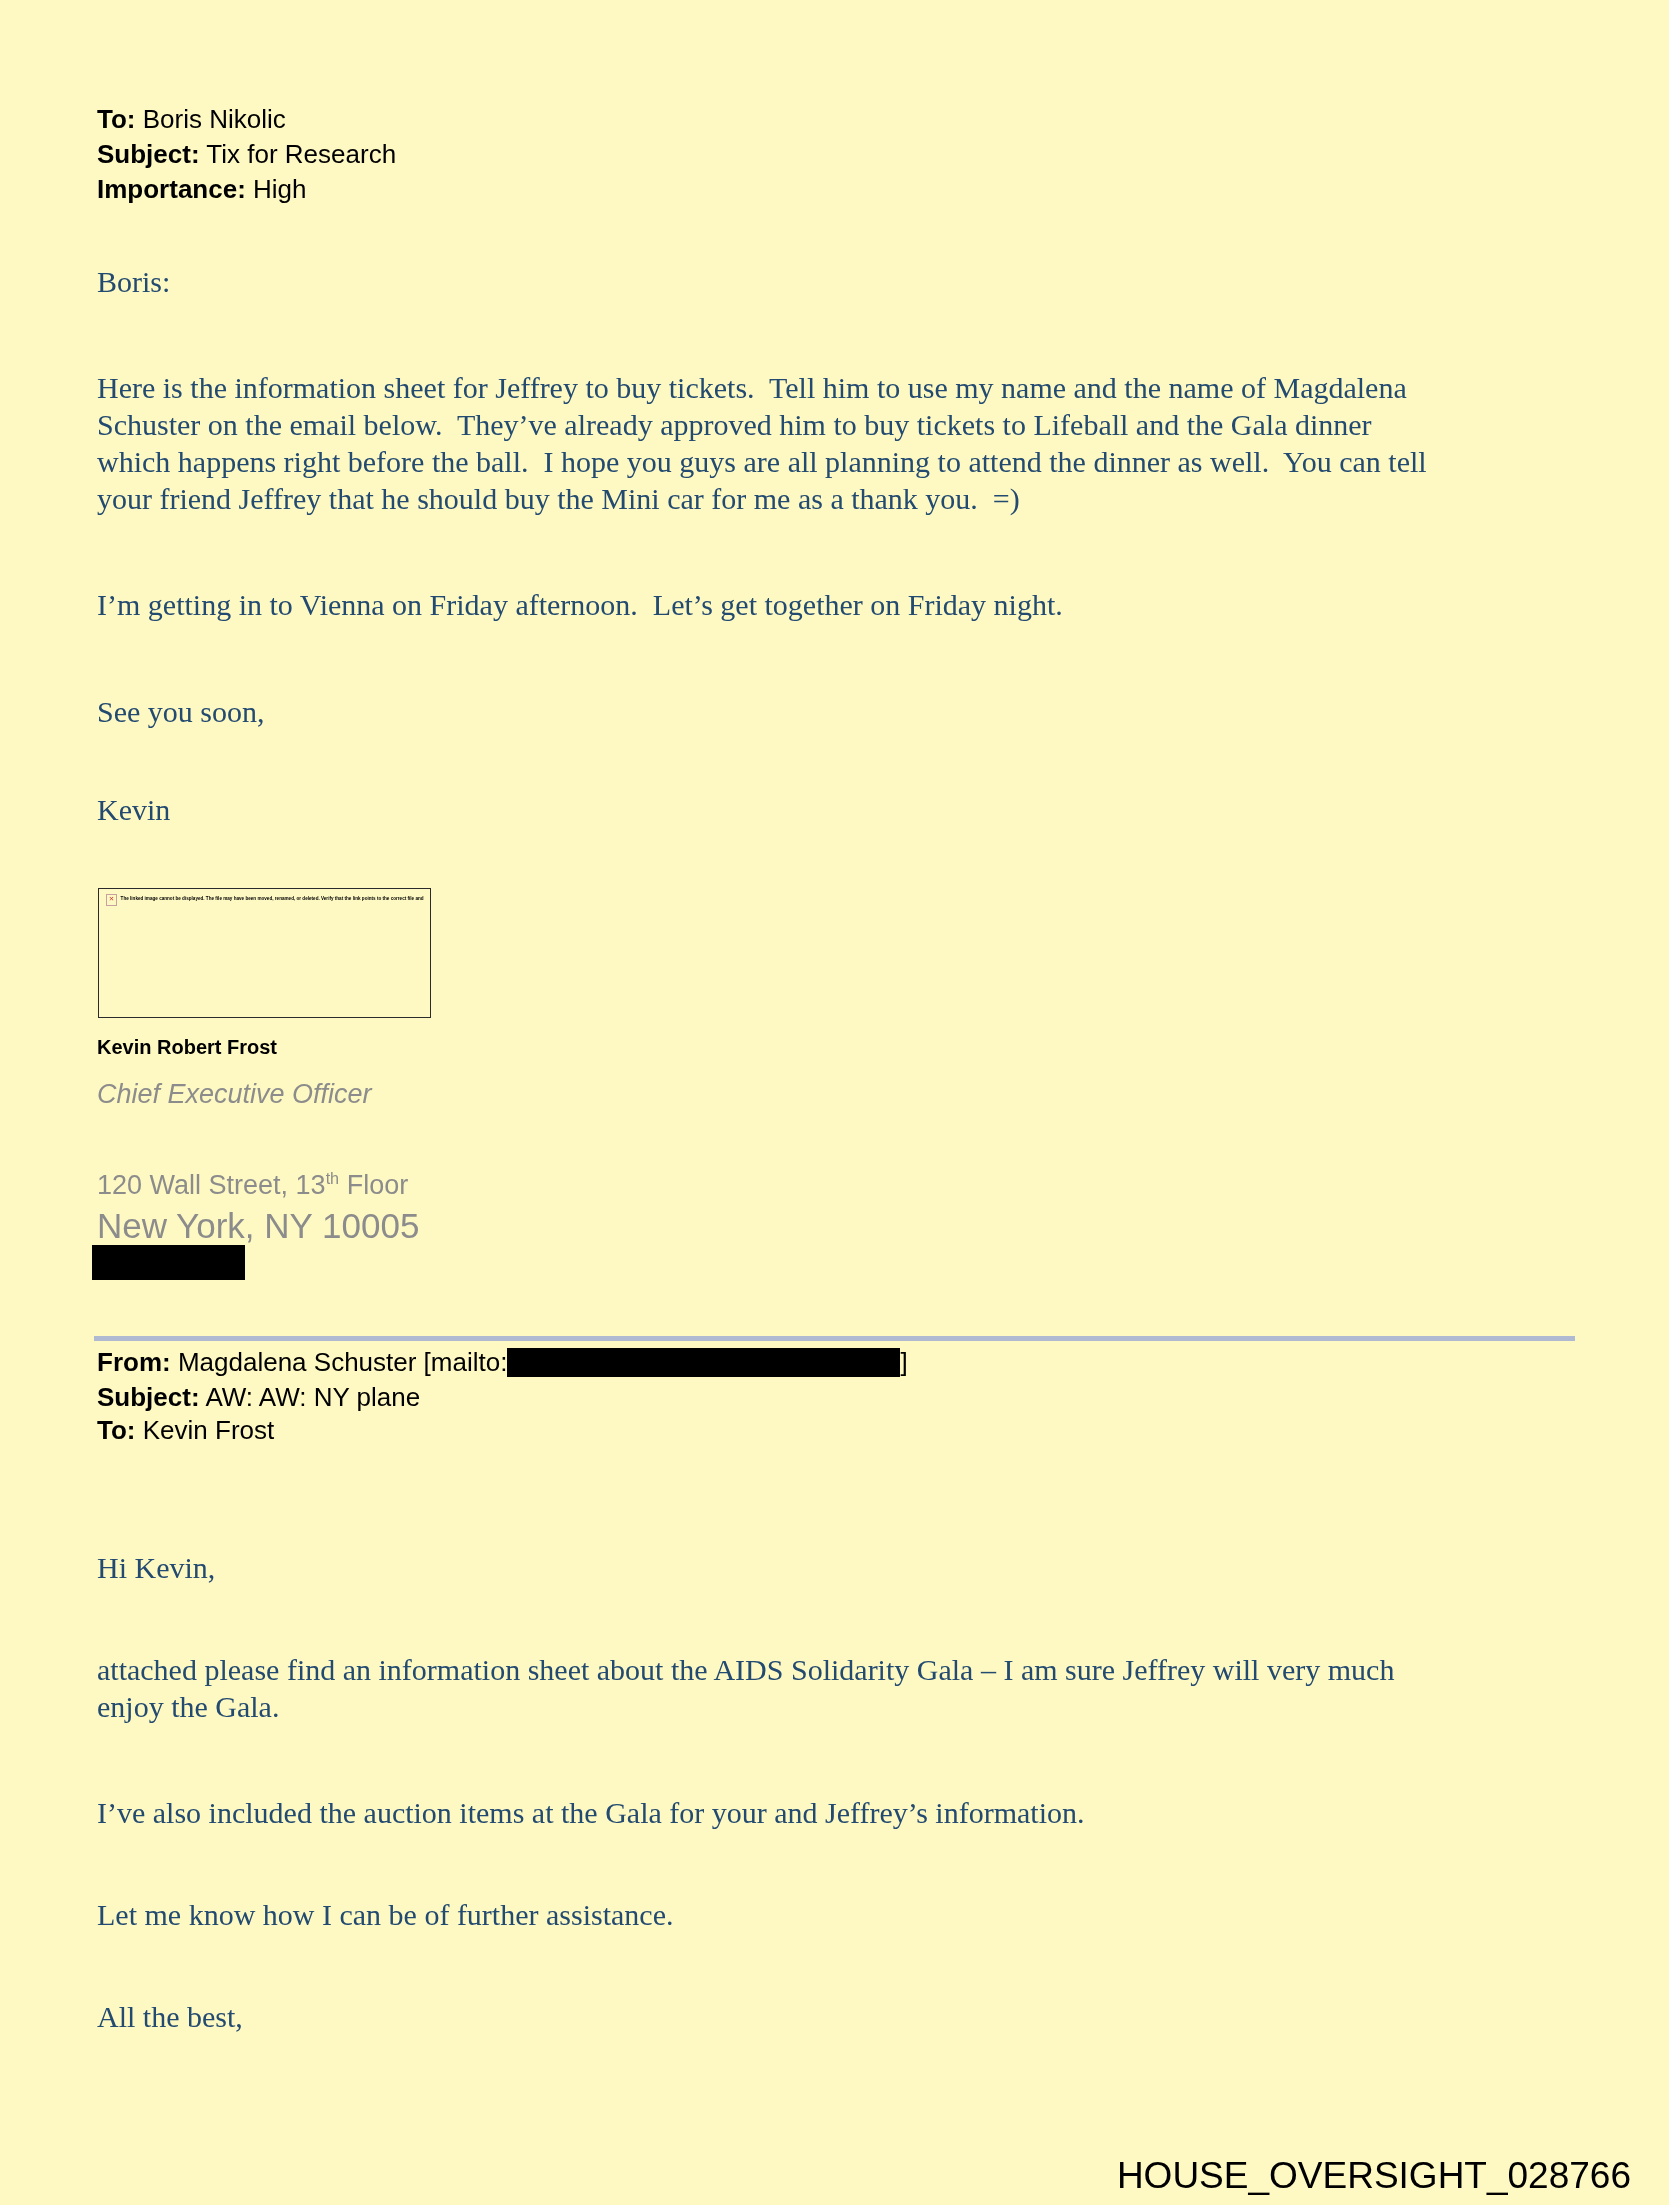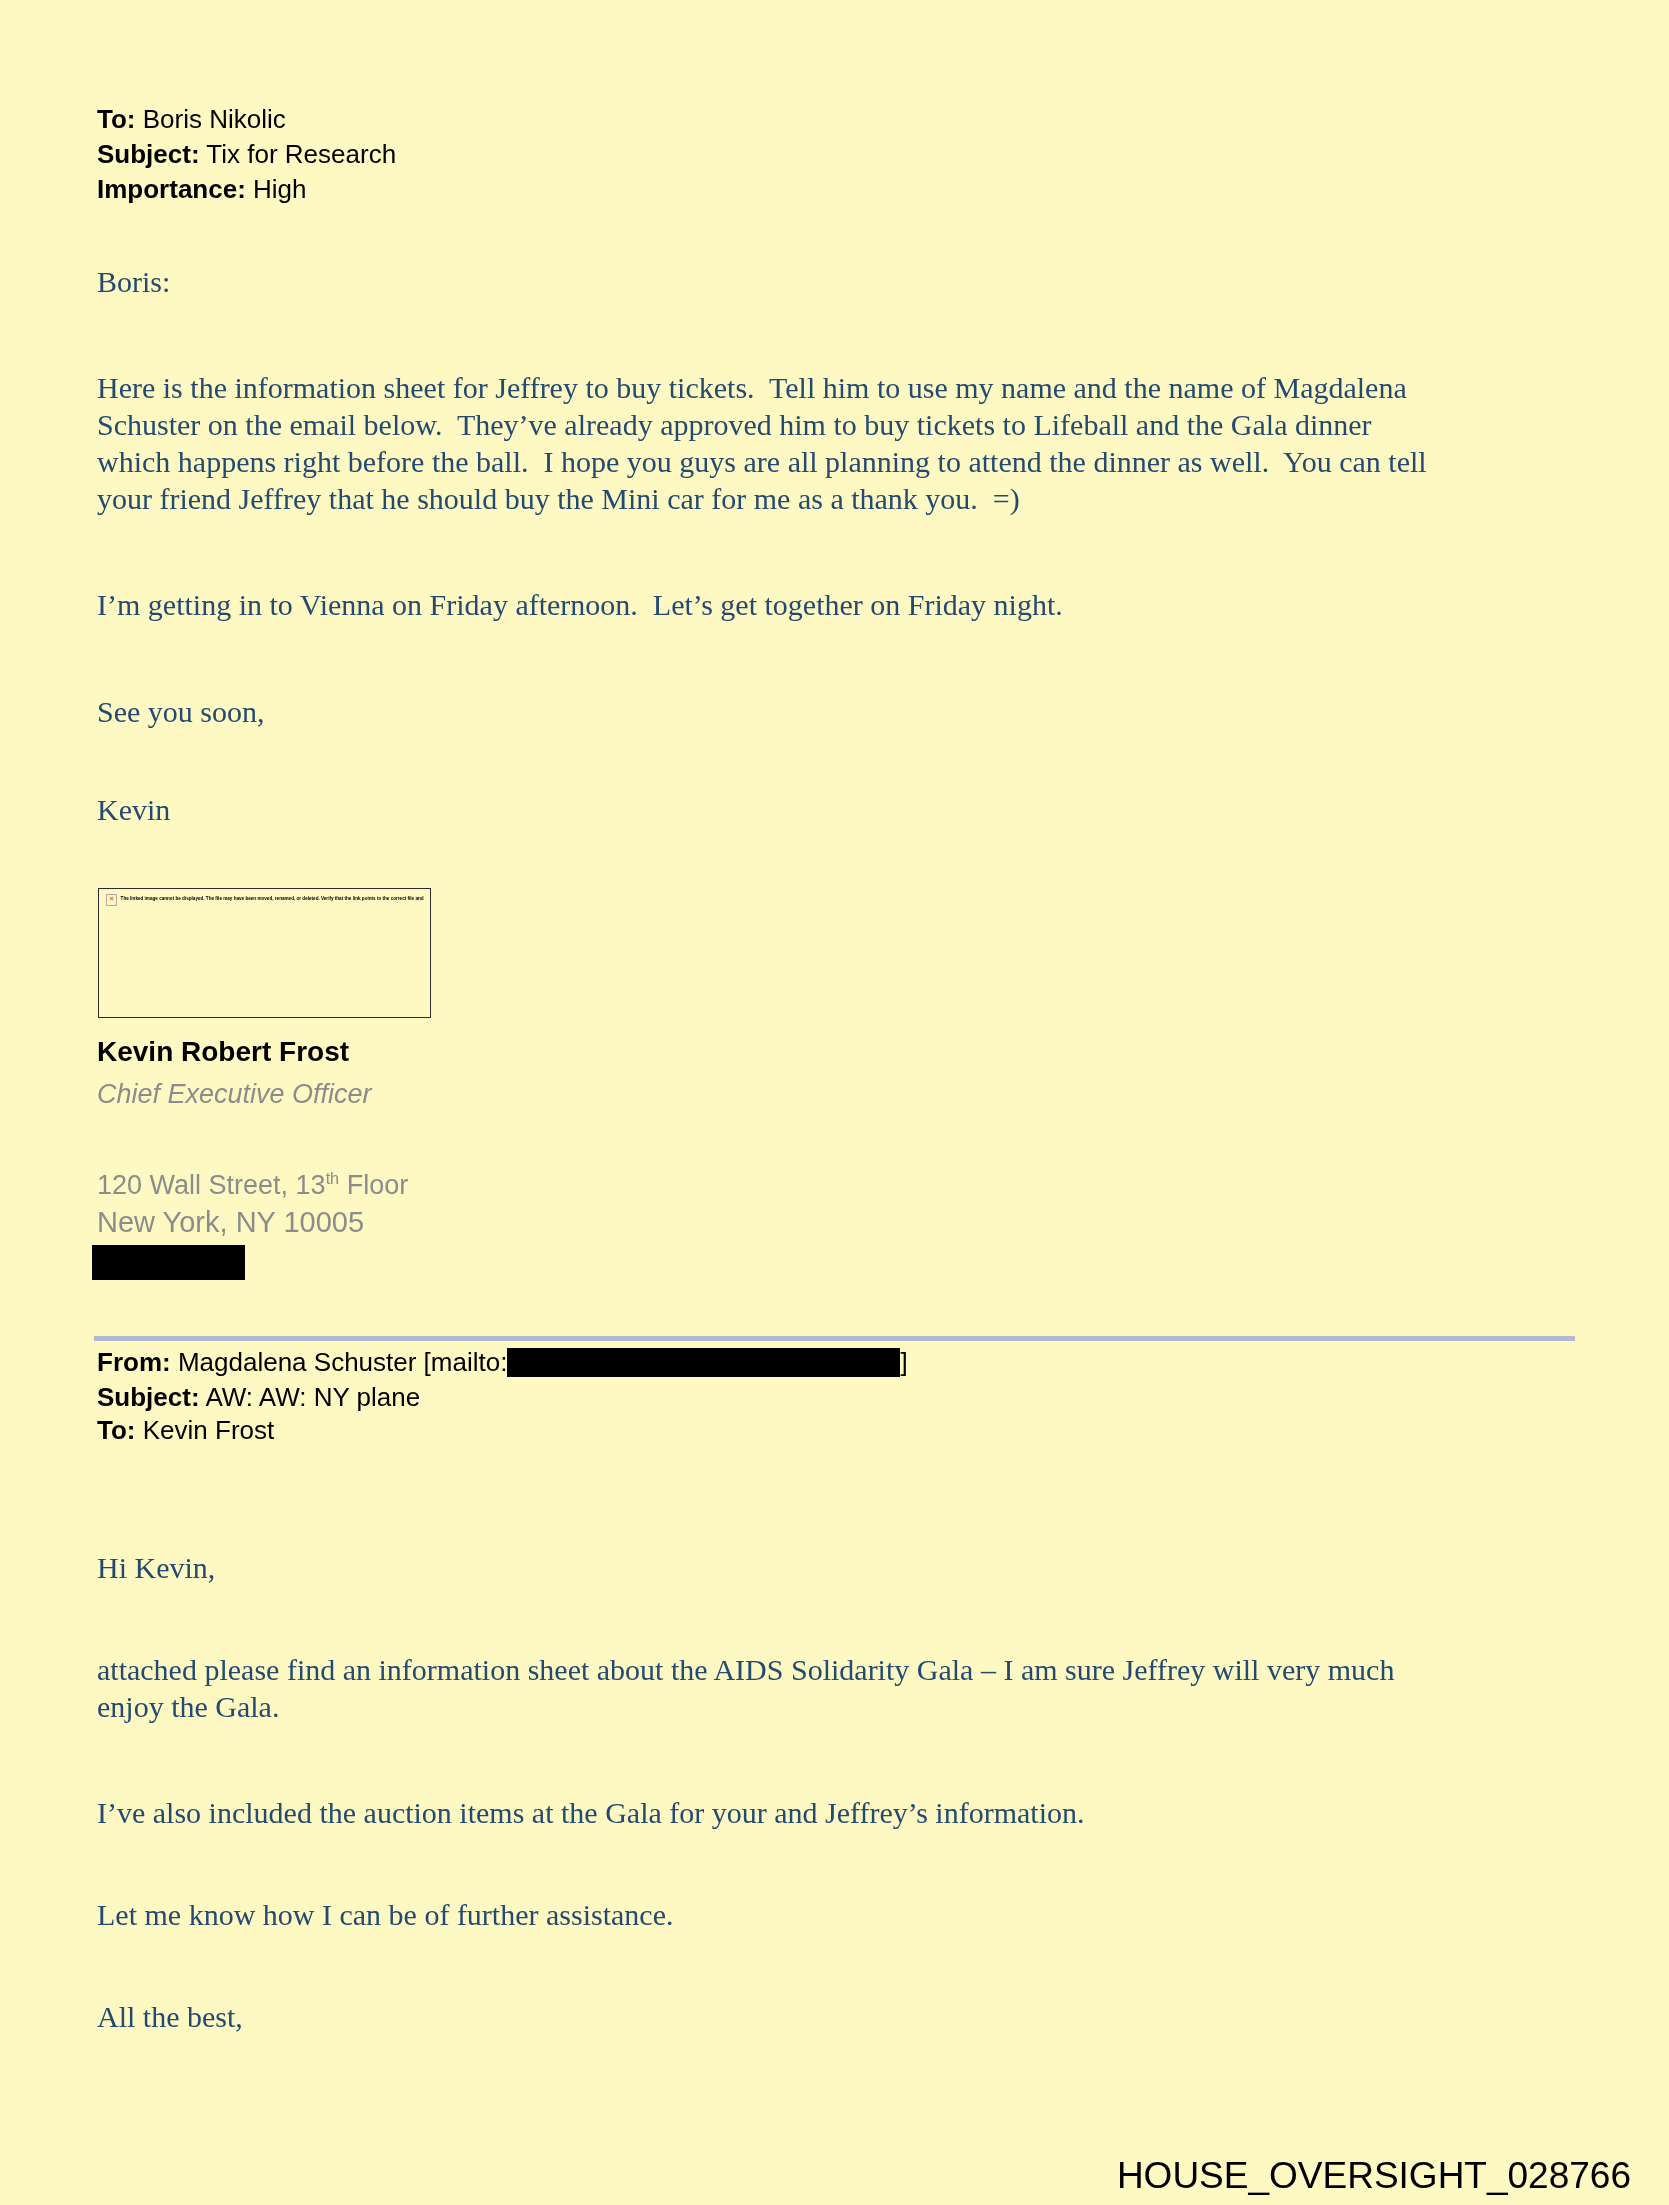--- a/index.html
+++ b/index.html
@@ -38,26 +38,26 @@
   .imgbox-inner{display:flex;align-items:flex-start;white-space:nowrap;overflow:hidden;}
   .broken-icon{
     display:inline-block;width:9.8px;height:9.8px;
     border:0.7px solid #c9a0a0;
     margin-right:3.3px;flex:0 0 auto;
     font-size:6.5px;line-height:8.5px;text-align:center;color:#cc3333;
   }
   .broken-icon::before{content:"✕";}
   .imgbox-msg{font-size:4.6px;font-weight:bold;color:#000;letter-spacing:0px;line-height:9.8px;}
   
-  .sig-name{left:97px;top:1036px;font-size:28px;font-weight:bold;color:#000;}
+  .sig-name{left:97px;top:1036px;font-size:20px;font-weight:bold;color:#000;}
   .sig-title{left:97px;top:1079px;font-size:27px;font-style:italic;color:#8c8c8c;}
   .sig-org{left:97px;top:1131px;font-size:27px;font-weight:bold;color:#000;}
   .sig-addr1{left:97px;top:1169px;font-size:27px;color:#8c8c8c;}
   .sig-addr1 sup{font-size:60%;}
-  .sig-addr2{left:97px;top:1206px;font-size:29px;color:#8c8c8c;}
+  .sig-addr2{left:97px;top:1206px;font-size:35px;color:#8c8c8c;}
   .sig-redaction{left:92px;top:1245px;width:153px;height:35px;background:#000;}
   
   .rule{left:94px;top:1336px;width:1481px;height:4.6px;background:#b0b9d2;}
   
   .rhdr{left:97px;top:1346px;font-size:26px;line-height:33px;color:#000;}
   .rhdr b{font-weight:bold;}
   .inline-redaction{
     display:inline-block;width:393px;height:29px;background:#000;
     vertical-align:middle;margin-bottom:3.9px;
   }

